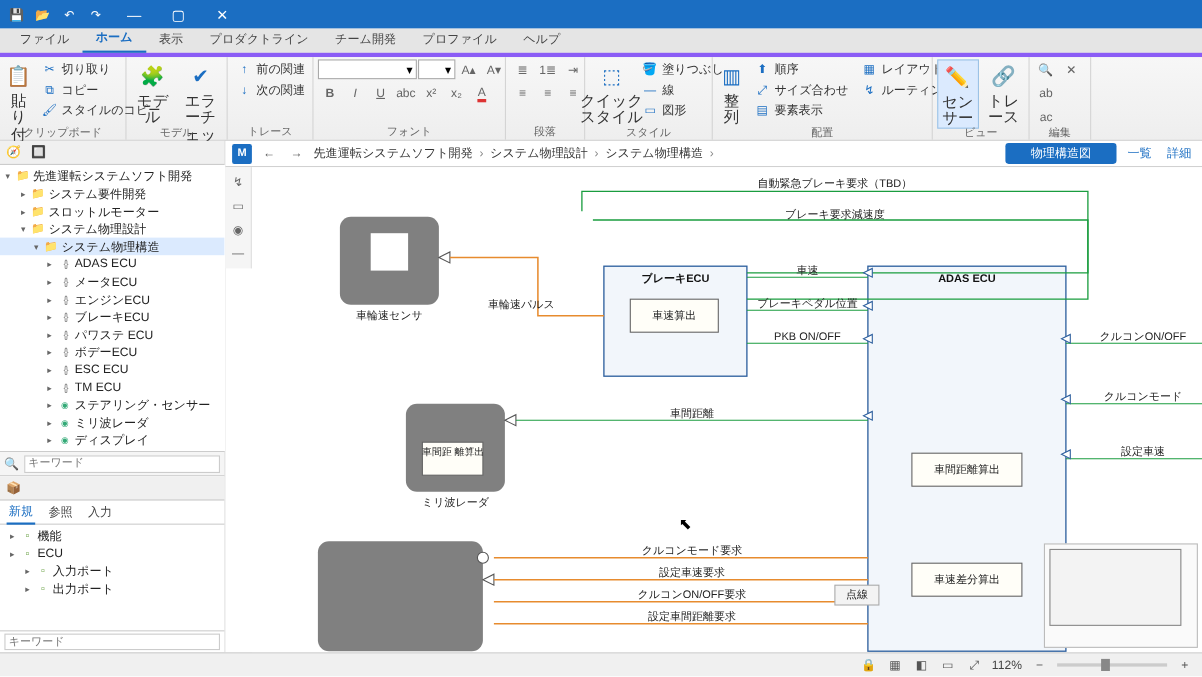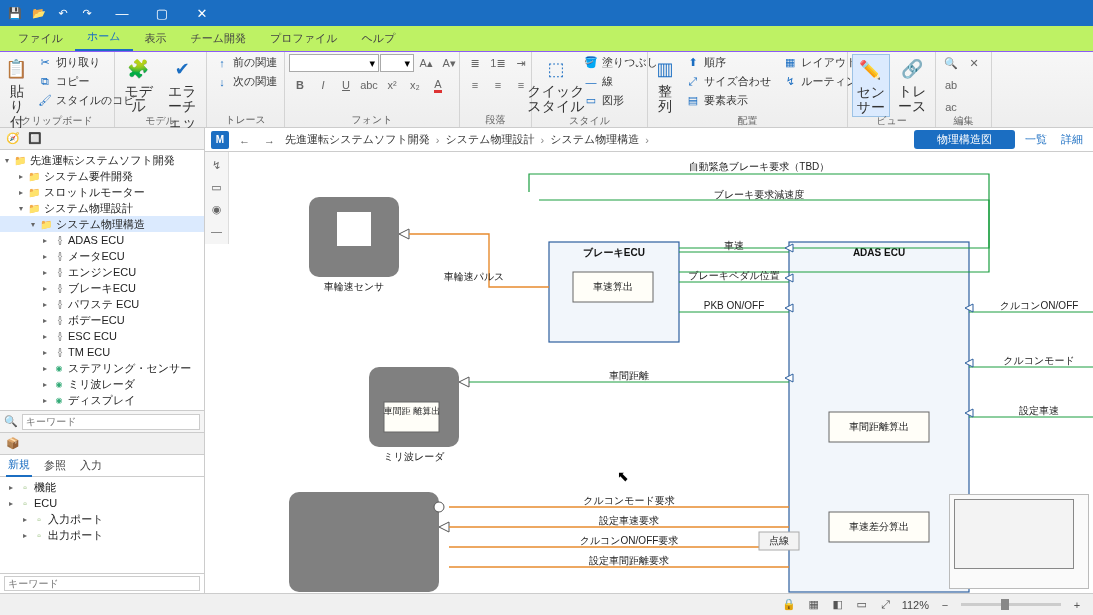--- a/index.html
+++ b/index.html
@@ -7,23 +7,23 @@
 
 
 .titlebar { height: 26px; background: #1b6ec2; color: #fff; display: flex; align-items: center; }
 .titlebar .qat { display: flex; align-items: center; gap: 6px; padding: 0 6px; }
 .titlebar .qat .qbtn { width: 18px; height: 18px; display: flex; align-items: center; justify-content: center; cursor: pointer; color: #fff; }
 .titlebar .title { flex: 1; text-align: center; font-size: 11px; }
 .titlebar .wbtns { display: flex; }
 .titlebar .wbtns .wb { width: 40px; height: 26px; display: flex; align-items: center; justify-content: center; cursor: pointer; color: #fff; font-size: 13px; }
 
 
-.menubar { height: 26px; background: #bef264; border-bottom: 1px solid #8b5cf6; display: flex; align-items: flex-end; padding-left: 6px; }
+.menubar { height: 26px; background: #e5e5e5; border-bottom: 4px solid #8b5cf6; display: flex; align-items: flex-end; padding-left: 6px; }
 .menubar .tab { padding: 5px 12px; cursor: pointer; color: #444; }
-.menubar .tab.active { color: #1b6ec2; border-bottom: 2px solid #1b6ec2; font-weight: normal; }
+.menubar .tab.active { color: #1b6ec2; border-bottom: 2px solid #1b6ec2; font-weight: bold; }
 
 
 .ribbon { height: 76px; background: linear-gradient(#f7f7f7,#eee); border-bottom: 1px solid #ccc; display: flex; }
 .rgroup { border-right: 1px solid #d4d4d4; display: flex; flex-direction: column; justify-content: space-between; padding: 2px 4px 0 4px; }
 .rgroup .gcontent { display: flex; align-items: flex-start; gap: 4px; height: 60px; }
 .rgroup .glabel { text-align: center; color: #666; font-size: 10px; height: 14px; }
 .rbigbtn { width: 40px; display: flex; flex-direction: column; align-items: center; gap: 2px; cursor: pointer; padding-top: 2px; }
 .rbigbtn .ico { width: 26px; height: 26px; display: flex; align-items: center; justify-content: center; font-size: 18px; color: #1b6ec2; }
 .rbigbtn .lbl { font-size: 14px; text-align: center; line-height: 1.1; color: #333; }
 .rcol { display: flex; flex-direction: column; gap: 2px; justify-content: center; }
@@ -102,20 +102,21 @@
     <div class="wb">—</div>
     <div class="wb">▢</div>
     <div class="wb">✕</div>
   </div>
 </div>
 
 <div class="menubar">
   <div class="tab">ファイル</div>
   <div class="tab active">ホーム</div>
   <div class="tab">表示</div>
+  <div class="tab">プロダクトライン</div>
   <div class="tab">チーム開発</div>
   <div class="tab">プロファイル</div>
   <div class="tab">ヘルプ</div>
 </div>
 
 <div class="ribbon">
 
   <div class="rgroup" style="width:115px">
     <div class="gcontent">
       <div class="rbigbtn">

